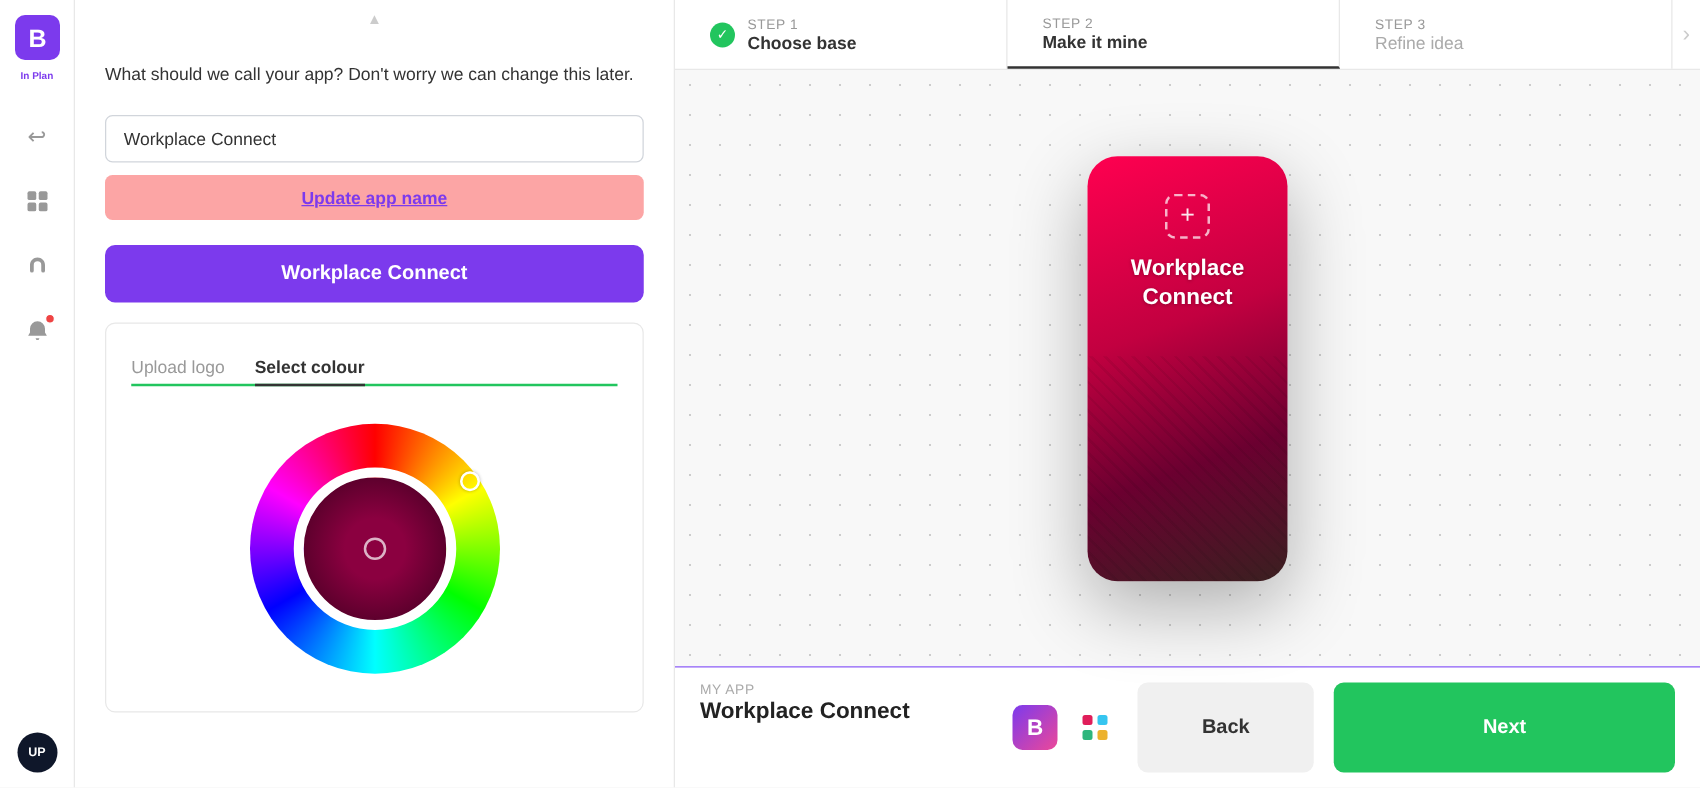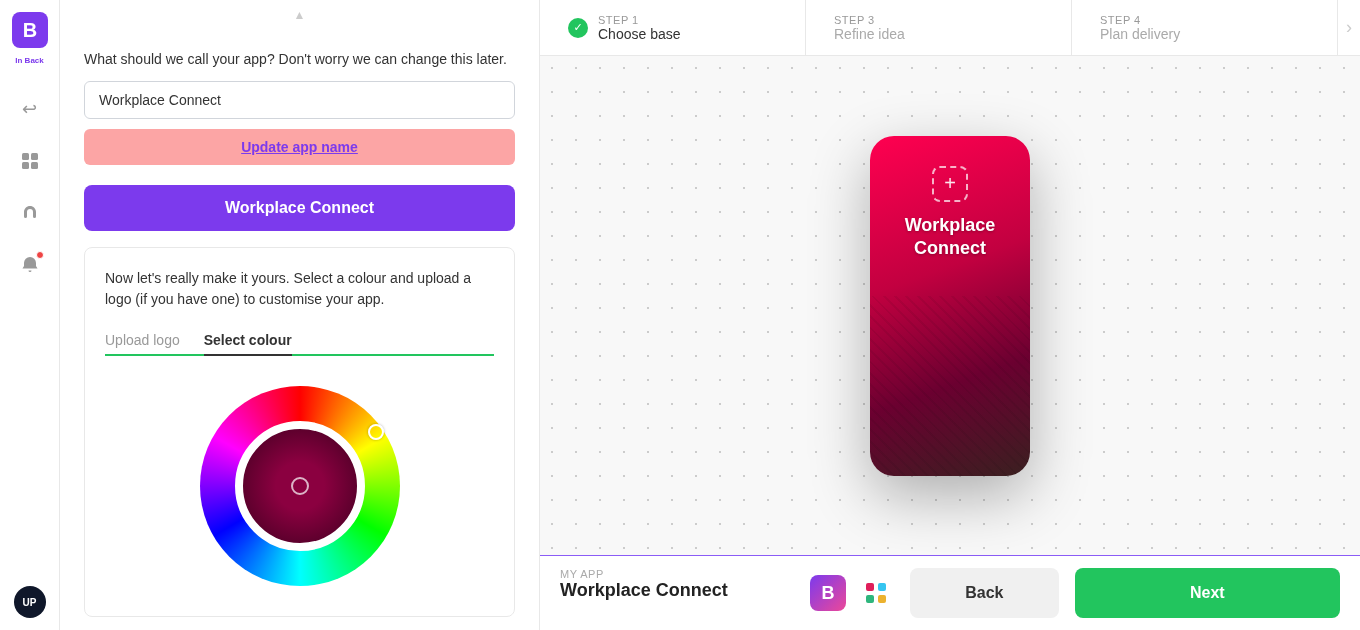--- a/index.html
+++ b/index.html
@@ -88,21 +88,21 @@
       padding: 8px;
       color: #ccc;
       font-size: 12px;
     }
     .app-name-section {
       margin-bottom: 20px;
     }
     .app-name-label {
       font-size: 14px;
       color: #333;
-      margin-bottom: 11px;
+      margin-bottom: 22px;
       line-height: 1.4;
     }
     .app-name-input {
       width: 100%;
       border: 1px solid #d1d5db;
       border-radius: 6px;
       padding: 10px 14px;
       font-size: 14px;
       color: #333;
       outline: none;
@@ -264,21 +264,21 @@
     .step-number-label {
       font-size: 11px;
       color: #999;
       font-weight: 500;
       text-transform: uppercase;
       letter-spacing: 0.5px;
       display: block;
     }
     .step-name {
       font-size: 14px;
-      font-weight: 400;
+      font-weight: 700;
       color: #333;
     }
     .step-name.inactive {
       color: #aaa;
       font-weight: 400;
     }
     .step-check {
       width: 20px;
       height: 20px;
       border-radius: 50%;
@@ -415,21 +415,21 @@
       border: none;
       border-radius: 8px;
       font-size: 16px;
       font-weight: 600;
       color: #333;
       cursor: pointer;
       margin-right: 8px;
     }
     .next-btn {
       flex: 2;
-      padding: 16px;
+      padding: 27px;
       background: #22c55e;
       border: none;
       border-radius: 8px;
       font-size: 16px;
       font-weight: 700;
       color: #fff;
       cursor: pointer;
     }
     .bottom-actions {
       display: flex;
@@ -440,21 +440,21 @@
 </head>
 <body>
 
 <div class="sidebar">
   <div class="sidebar-logo">
     <svg width="36" height="36" viewBox="0 0 36 36">
       <rect width="36" height="36" rx="8" fill="#7c3aed"></rect>
       <text x="50%" y="56%" dominant-baseline="middle" text-anchor="middle" font-size="20" font-weight="900" fill="white">B</text>
     </svg>
   </div>
-  <div class="sidebar-badge">In Back</div>
+  <div class="sidebar-badge">In Plan</div>
   <div class="sidebar-icon">↩</div>
   <div class="sidebar-icon">
     <svg width="20" height="20" viewBox="0 0 20 20" fill="none">
       <rect x="2" y="2" width="7" height="7" rx="1.5" fill="#999"></rect>
       <rect x="11" y="2" width="7" height="7" rx="1.5" fill="#999"></rect>
       <rect x="2" y="11" width="7" height="7" rx="1.5" fill="#999"></rect>
       <rect x="11" y="11" width="7" height="7" rx="1.5" fill="#999"></rect>
     </svg>
   </div>
   <div class="sidebar-icon">
@@ -477,21 +477,20 @@
 
     <div class="app-name-section">
       <p class="app-name-label">What should we call your app? Don't worry we can change this later.</p>
       <input class="app-name-input" type="text" value="Workplace Connect" style="">
       <button class="update-btn">Update app name</button>
     </div>
 
     <button class="app-preview-btn">Workplace Connect</button>
 
     <div class="customise-section">
-      <p class="customise-label">Now let's really make it yours. Select a colour and upload a logo (if you have one) to customise your app.</p>
       <div class="tabs-row">
         <div class="tab-item">Upload logo</div>
         <div class="tab-item active">Select colour</div>
       </div>
 
       <div class="color-wheel-container">
         <div class="color-wheel">
           <div class="color-wheel-inner">
             <div class="color-wheel-center-dot"></div>
           </div>
@@ -506,30 +505,30 @@
 <div class="right-panel">
 
   <div class="steps-header">
     <div class="step-item">
       <div class="step-check">✓</div>
       <div>
         <span class="step-number-label">STEP 1</span>
         <div class="step-name">Choose base</div>
       </div>
     </div>
+    <div class="step-item active">
+      <div>
+        <span class="step-number-label">STEP 2</span>
+        <div class="step-name">Make it mine</div>
+      </div>
+    </div>
     <div class="step-item">
       <div>
         <span class="step-number-label">STEP 3</span>
         <div class="step-name inactive">Refine idea</div>
-      </div>
-    </div>
-    <div class="step-item">
-      <div>
-        <span class="step-number-label">STEP 4</span>
-        <div class="step-name inactive">Plan delivery</div>
       </div>
     </div>
     <div class="step-chevron">›</div>
   </div>
 
   <div class="canvas-area">
 
     <div class="phone-mockup">
       <div class="phone-add-icon">+</div>
       <div class="phone-app-name">Workplace Connect</div>

